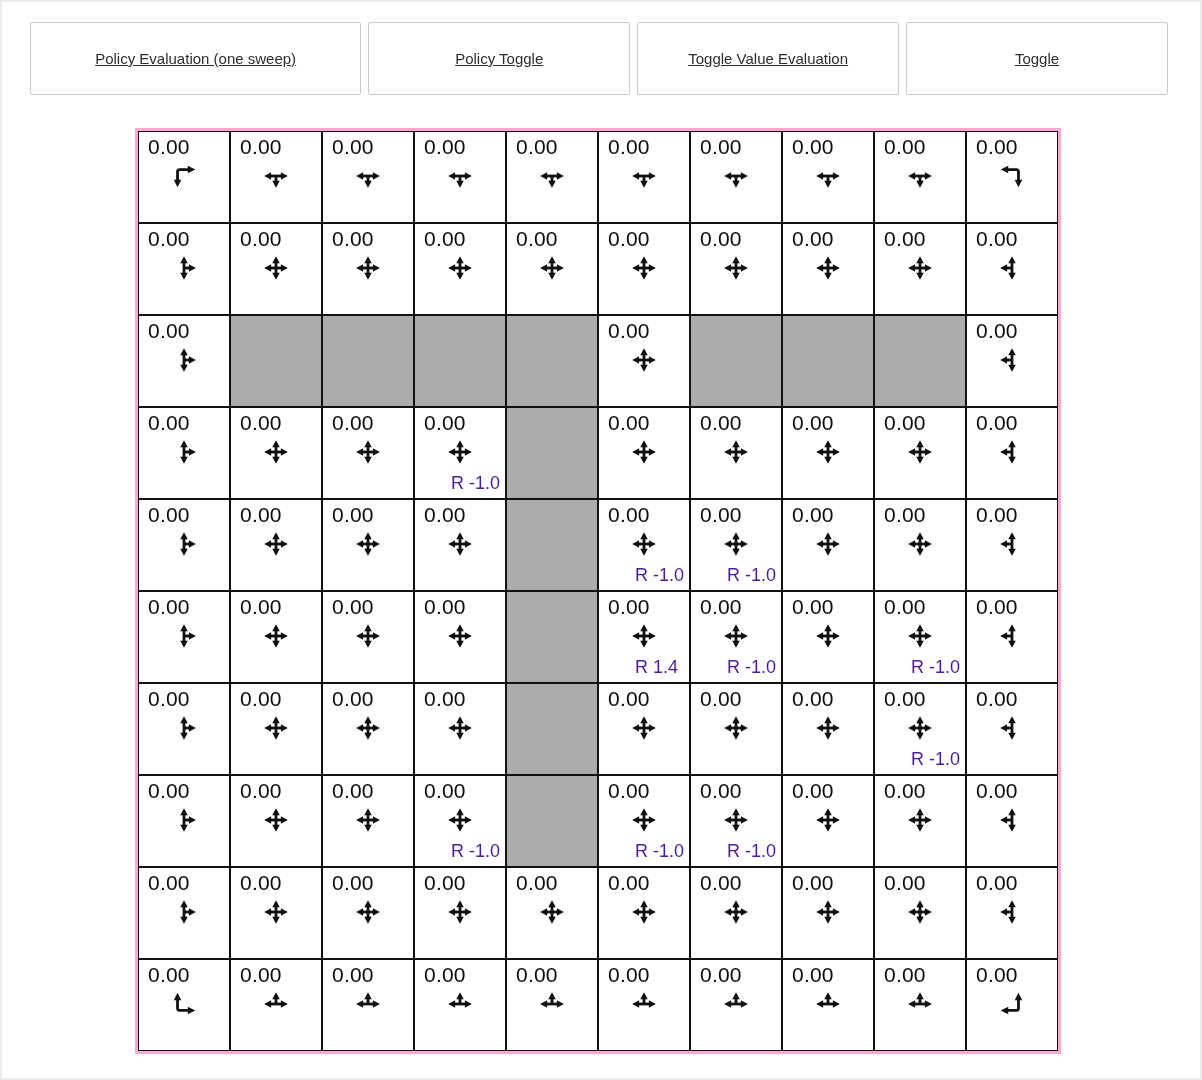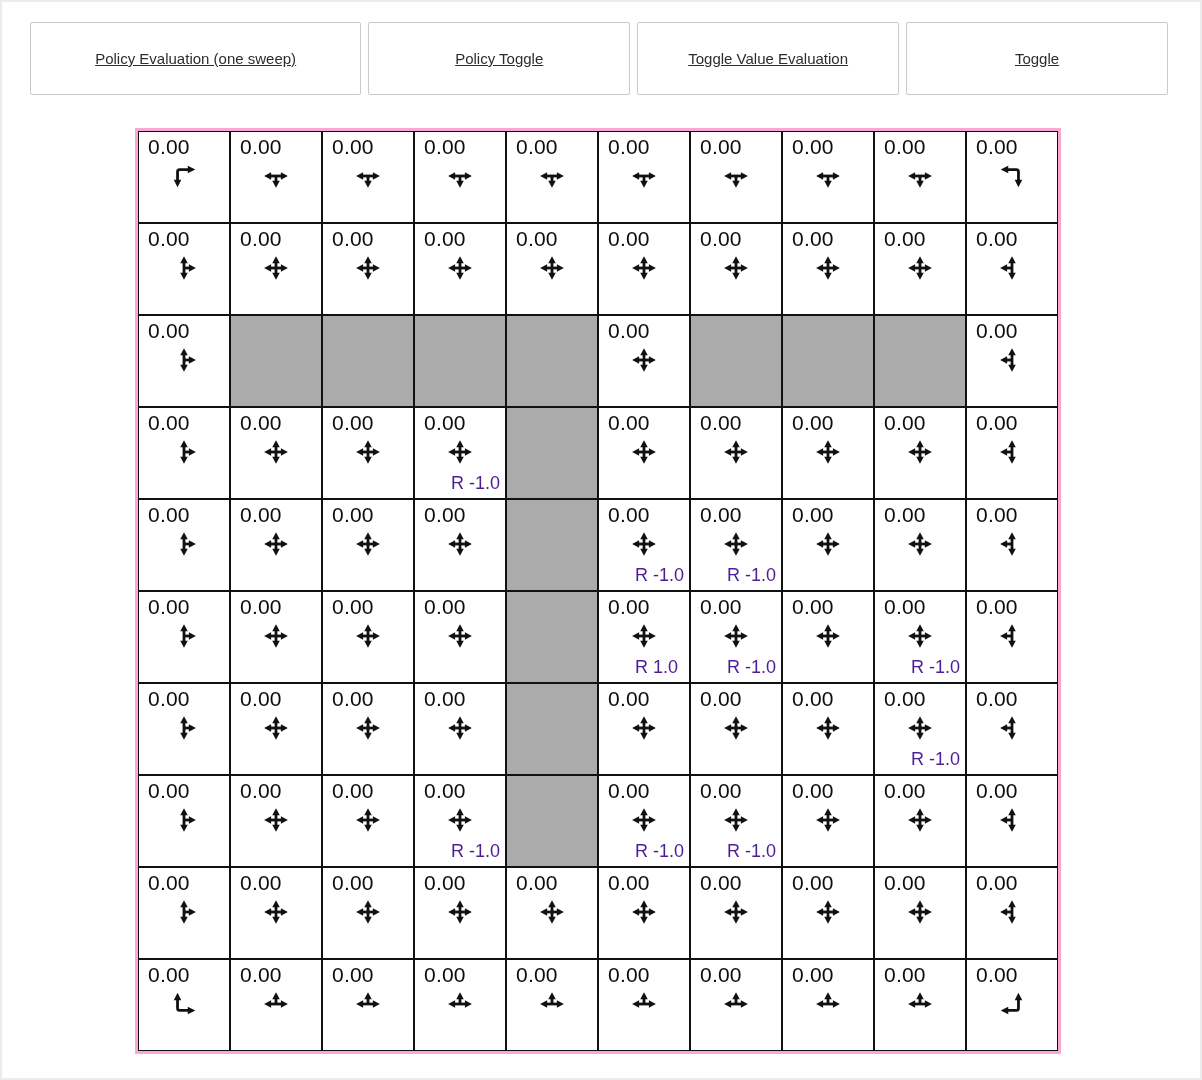--- a/index.html
+++ b/index.html
@@ -641,21 +641,21 @@
       <svg class="arrow" viewBox="0 0 26 26">
         <line x1="13" y1="13" x2="13" y2="8" stroke="#111111" stroke-width="2.6"></line>
         <polygon points="9.5,8.5 16.5,8.5 13,2" fill="#111111"></polygon>
         <line x1="13" y1="13" x2="13" y2="18" stroke="#111111" stroke-width="2.6"></line>
         <polygon points="9.5,17.5 16.5,17.5 13,24" fill="#111111"></polygon>
         <line x1="13" y1="13" x2="8" y2="13" stroke="#111111" stroke-width="2.6"></line>
         <polygon points="8.5,9.5 8.5,16.5 2,13" fill="#111111"></polygon>
         <line x1="13" y1="13" x2="18" y2="13" stroke="#111111" stroke-width="2.6"></line>
         <polygon points="17.5,9.5 17.5,16.5 24,13" fill="#111111"></polygon>
       </svg>
-      <div class="reward">R 1.0</div>
+      <div class="reward">R 1.4</div>
     </div>
     <div class="cell">
       <div class="val">0.00</div>
       <svg class="arrow" viewBox="0 0 26 26">
         <line x1="13" y1="13" x2="13" y2="8" stroke="#111111" stroke-width="2.6"></line>
         <polygon points="9.5,8.5 16.5,8.5 13,2" fill="#111111"></polygon>
         <line x1="13" y1="13" x2="13" y2="18" stroke="#111111" stroke-width="2.6"></line>
         <polygon points="9.5,17.5 16.5,17.5 13,24" fill="#111111"></polygon>
         <line x1="13" y1="13" x2="8" y2="13" stroke="#111111" stroke-width="2.6"></line>
         <polygon points="8.5,9.5 8.5,16.5 2,13" fill="#111111"></polygon>

